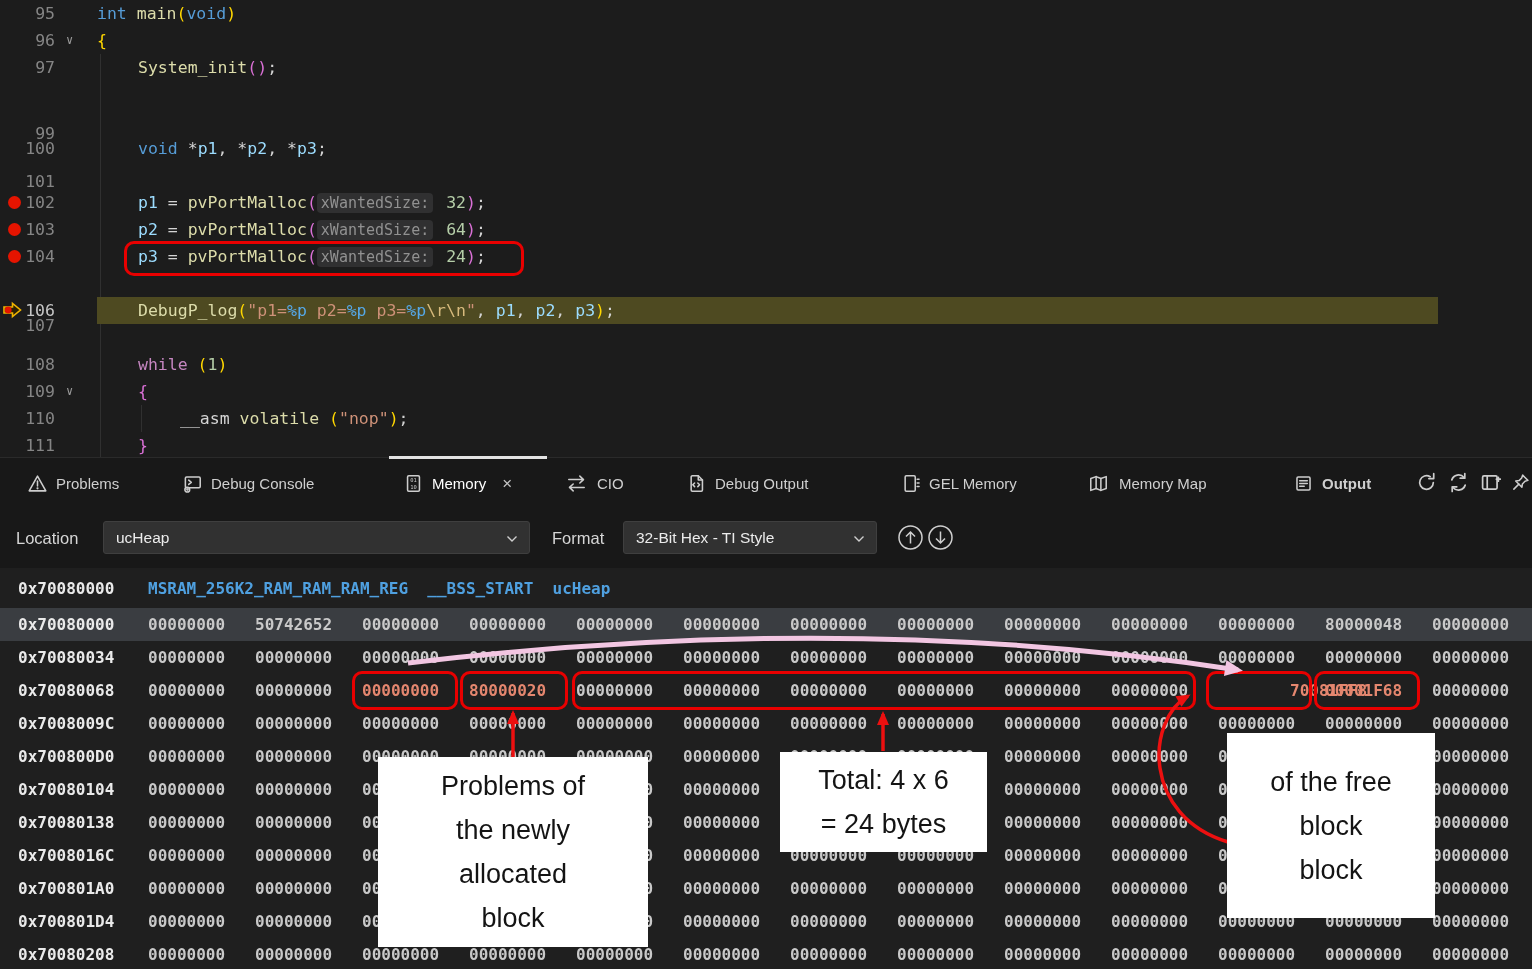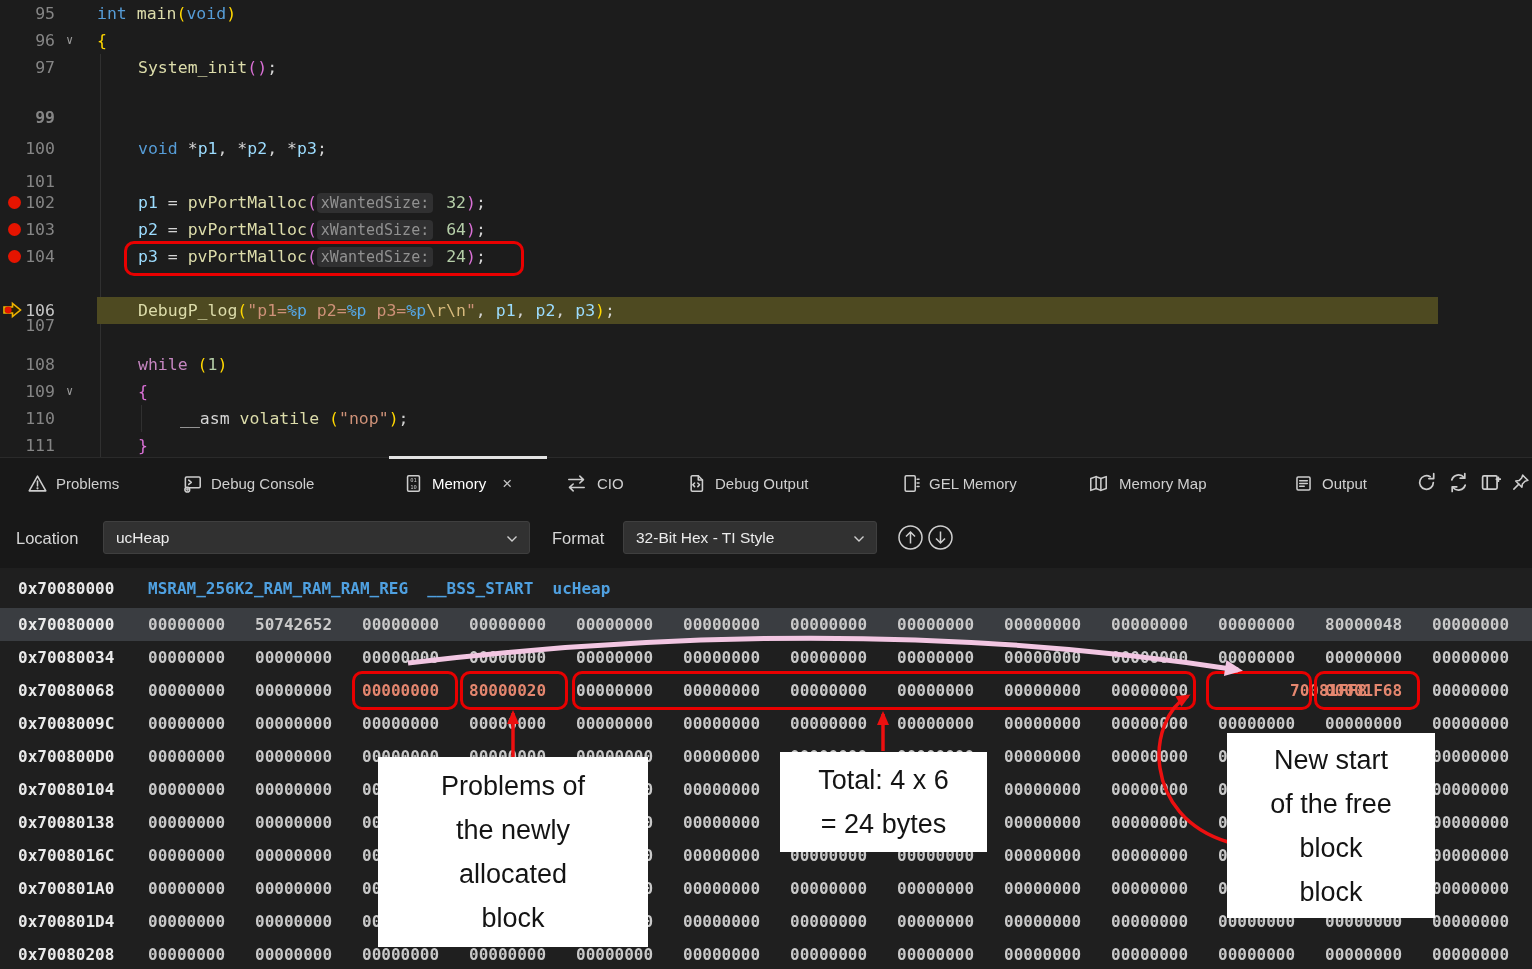--- a/index.html
+++ b/index.html
@@ -60,21 +60,21 @@
 </head>
 <body>
 
 <div id="stage">
   <div id="editor">
       <div class="guide" style="left: 100px; top: 54px; height: 405px;"></div>
       <div class="guide" style="left: 141px; top: 405px; height: 27px;"></div>
       <div class="code-line" style="top: 0px;"><span class="ln">95</span><span class="tokens" style="left: 97px;"><span style="color: rgb(86, 156, 214);">int</span><span style="color: rgb(212, 212, 212);"> </span><span style="color: rgb(220, 220, 170);">main</span><span style="color: rgb(255, 215, 0);">(</span><span style="color: rgb(86, 156, 214);">void</span><span style="color: rgb(255, 215, 0);">)</span></span></div>
       <div class="code-line" style="top: 27px;"><span class="ln">96</span><span class="fold">∨</span><span class="tokens" style="left: 97px;"><span style="color: rgb(255, 215, 0);">{</span></span></div>
       <div class="code-line" style="top: 54px;"><span class="ln">97</span><span class="tokens" style="left: 138px;"><span style="color: rgb(220, 220, 170);">System_init</span><span style="color: rgb(218, 112, 214);">()</span><span style="color: rgb(212, 212, 212);">;</span></span></div>
-      <div class="code-line" style="top: 104px; font-weight: bold;"><span class="ln">99</span><span class="tokens" style="left: 138px;"></span></div>
+      <div class="code-line" style="top: 120px;"><span class="ln">99</span><span class="tokens" style="left: 138px;"></span></div>
       <div class="code-line" style="top: 135px;"><span class="ln">100</span><span class="tokens" style="left: 138px;"><span style="color: rgb(86, 156, 214);">void</span><span style="color: rgb(212, 212, 212);"> *</span><span style="color: rgb(156, 220, 254);">p1</span><span style="color: rgb(212, 212, 212);">, *</span><span style="color: rgb(156, 220, 254);">p2</span><span style="color: rgb(212, 212, 212);">, *</span><span style="color: rgb(156, 220, 254);">p3</span><span style="color: rgb(212, 212, 212);">;</span></span></div>
       <div class="code-line" style="top: 168px;"><span class="ln">101</span><span class="tokens" style="left: 138px;"></span></div>
       <div class="code-line" style="top: 189px;"><div class="bp"></div><span class="ln">102</span><span class="tokens" style="left: 138px;"><span style="color: rgb(156, 220, 254);">p1</span><span style="color: rgb(212, 212, 212);"> = </span><span style="color: rgb(220, 220, 170);">pvPortMalloc</span><span style="color: rgb(218, 112, 214);">(</span><span class="hint">xWantedSize:</span><span style="color: rgb(212, 212, 212);"> </span><span style="color: rgb(181, 206, 168);">32</span><span style="color: rgb(218, 112, 214);">)</span><span style="color: rgb(212, 212, 212);">;</span></span></div>
       <div class="code-line" style="top: 216px;"><div class="bp"></div><span class="ln">103</span><span class="tokens" style="left: 138px;"><span style="color: rgb(156, 220, 254);">p2</span><span style="color: rgb(212, 212, 212);"> = </span><span style="color: rgb(220, 220, 170);">pvPortMalloc</span><span style="color: rgb(218, 112, 214);">(</span><span class="hint">xWantedSize:</span><span style="color: rgb(212, 212, 212);"> </span><span style="color: rgb(181, 206, 168);">64</span><span style="color: rgb(218, 112, 214);">)</span><span style="color: rgb(212, 212, 212);">;</span></span></div>
       <div class="code-line" style="top: 243px;"><div class="bp"></div><span class="ln">104</span><span class="tokens" style="left: 138px;"><span style="color: rgb(156, 220, 254);">p3</span><span style="color: rgb(212, 212, 212);"> = </span><span style="color: rgb(220, 220, 170);">pvPortMalloc</span><span style="color: rgb(218, 112, 214);">(</span><span class="hint">xWantedSize:</span><span style="color: rgb(212, 212, 212);"> </span><span style="color: rgb(181, 206, 168);">24</span><span style="color: rgb(218, 112, 214);">)</span><span style="color: rgb(212, 212, 212);">;</span></span><div class="line-red-box"></div></div>
       <div class="code-line" style="top: 297px;"><div class="cur-bg"></div><span style="position: absolute; left: 1px; top: 3px;"><svg width="22" height="20" viewBox="0 0 22 20">
             <path d="M3 7 H11.5 V3.4 L19.5 10 L11.5 16.6 V13 H3 Z" fill="#2b2103" stroke="#f0b400" stroke-width="1.6"></path>
             <circle cx="7.2" cy="10" r="3.4" fill="#e51400"></circle>
           </svg></span><span class="ln cur">106</span><span class="tokens" style="left: 138px;"><span style="color: rgb(220, 220, 170);">DebugP_log</span><span style="color: rgb(255, 215, 0);">(</span><span style="color: rgb(206, 145, 120);">"p1=</span><span style="color: rgb(85, 168, 232);">%p</span><span style="color: rgb(206, 145, 120);"> p2=</span><span style="color: rgb(85, 168, 232);">%p</span><span style="color: rgb(206, 145, 120);"> p3=</span><span style="color: rgb(85, 168, 232);">%p</span><span style="color: rgb(215, 186, 125);">\r\n</span><span style="color: rgb(206, 145, 120);">"</span><span style="color: rgb(212, 212, 212);">, </span><span style="color: rgb(156, 220, 254);">p1</span><span style="color: rgb(212, 212, 212);">, </span><span style="color: rgb(156, 220, 254);">p2</span><span style="color: rgb(212, 212, 212);">, </span><span style="color: rgb(156, 220, 254);">p3</span><span style="color: rgb(255, 215, 0);">)</span><span style="color: rgb(212, 212, 212);">;</span></span></div>
       <div class="code-line" style="top: 312px;"><span class="ln">107</span><span class="tokens" style="left: 138px;"></span></div>
@@ -148,21 +148,21 @@
       </div>
       <div class="ptab" style="left: 1087px;">
         <span style="display: flex; align-items: center;">
           <svg width="23" height="19" viewBox="0 0 16 16">
             <path d="M1.5 3.8 L6 2.2 L10 3.8 L14.5 2.2 V12.2 L10 13.8 L6 12.2 L1.5 13.8 Z" stroke="#cdcdcd" stroke-width="1.3" fill="none" stroke-linecap="round" stroke-linejoin="round"></path>
             <path d="M6 2.2 V12.2 M10 3.8 V13.8" stroke="#cdcdcd" stroke-width="1.3" fill="none" stroke-linecap="round" stroke-linejoin="round"></path>
           </svg>
         </span>
         <span>Memory Map</span>
       </div>
-      <div class="ptab" style="left: 1294px;">
+      <div class="ptab" style="left: 1294px; font-weight: bold;">
         <span style="display: flex; align-items: center;">
           <svg width="19" height="19" viewBox="0 0 16 16">
             <rect x="2.5" y="2.5" width="11" height="11" rx="1" stroke="#cdcdcd" stroke-width="1.3" fill="none" stroke-linecap="round" stroke-linejoin="round"></rect>
             <path d="M4.8 5.6 H11.2 M4.8 8 H11.2 M4.8 10.4 H8.6" stroke="#cdcdcd" stroke-width="1.3" fill="none" stroke-linecap="round" stroke-linejoin="round"></path>
           </svg>
         </span>
         <span>Output</span>
       </div>
       <div class="pact" style="left: 1416px;"><span><svg width="21" height="21" viewBox="0 0 16 16">
             <path d="M13.2 8 A5.2 5.2 0 1 1 10.8 3.6" stroke="#cdcdcd" stroke-width="1.3" fill="none" stroke-linecap="round" stroke-linejoin="round"></path>
@@ -423,19 +423,18 @@
         <div>Problems of</div>
         <div>the newly</div>
         <div>allocated</div>
         <div>block</div>
       </div>
       <div class="callout" style="left: 780px; top: 752px; width: 207px; height: 100px;">
         <div>Total: 4 x 6</div>
         <div>= 24 bytes</div>
       </div>
       <div class="callout" style="left: 1227px; top: 733px; width: 208px; height: 185px;">
-        <div>New start</div>
         <div>of the free</div>
         <div>block</div>
         <div>block</div>
       </div>
     </div>
 </div>
 
 </body></html>

